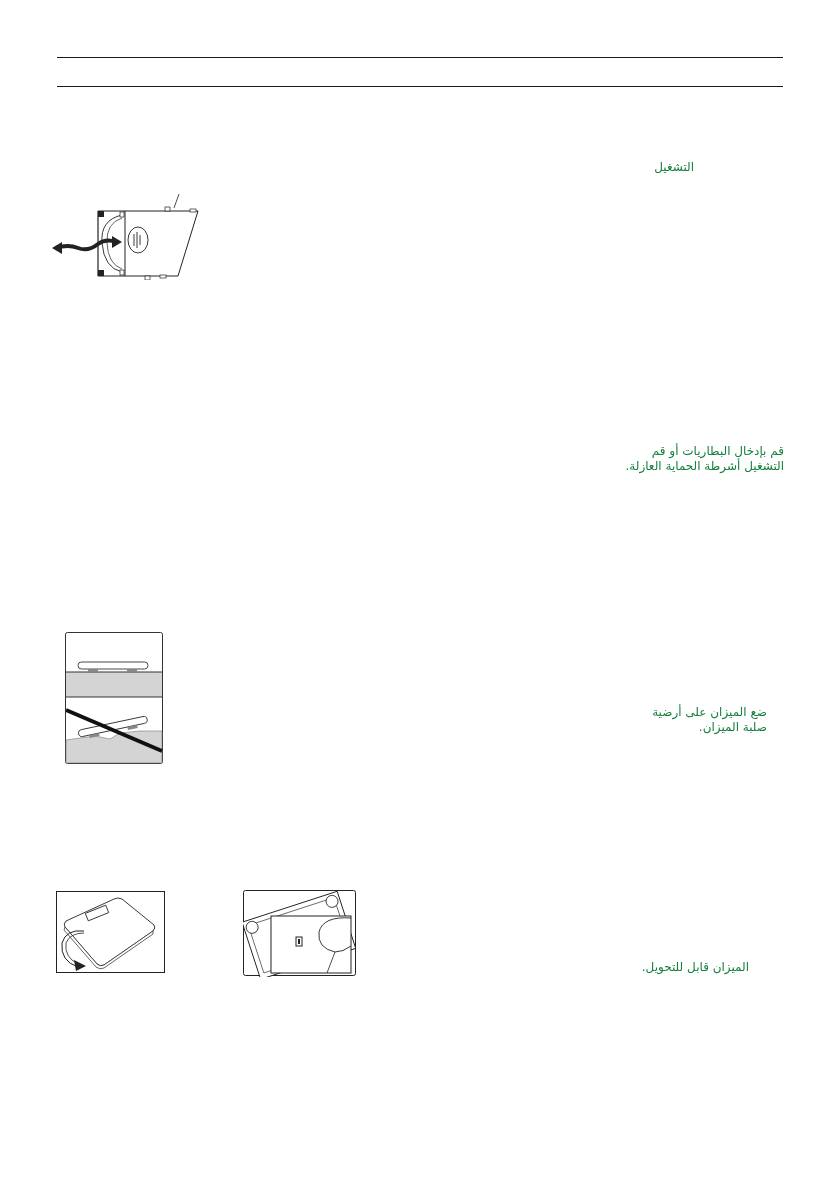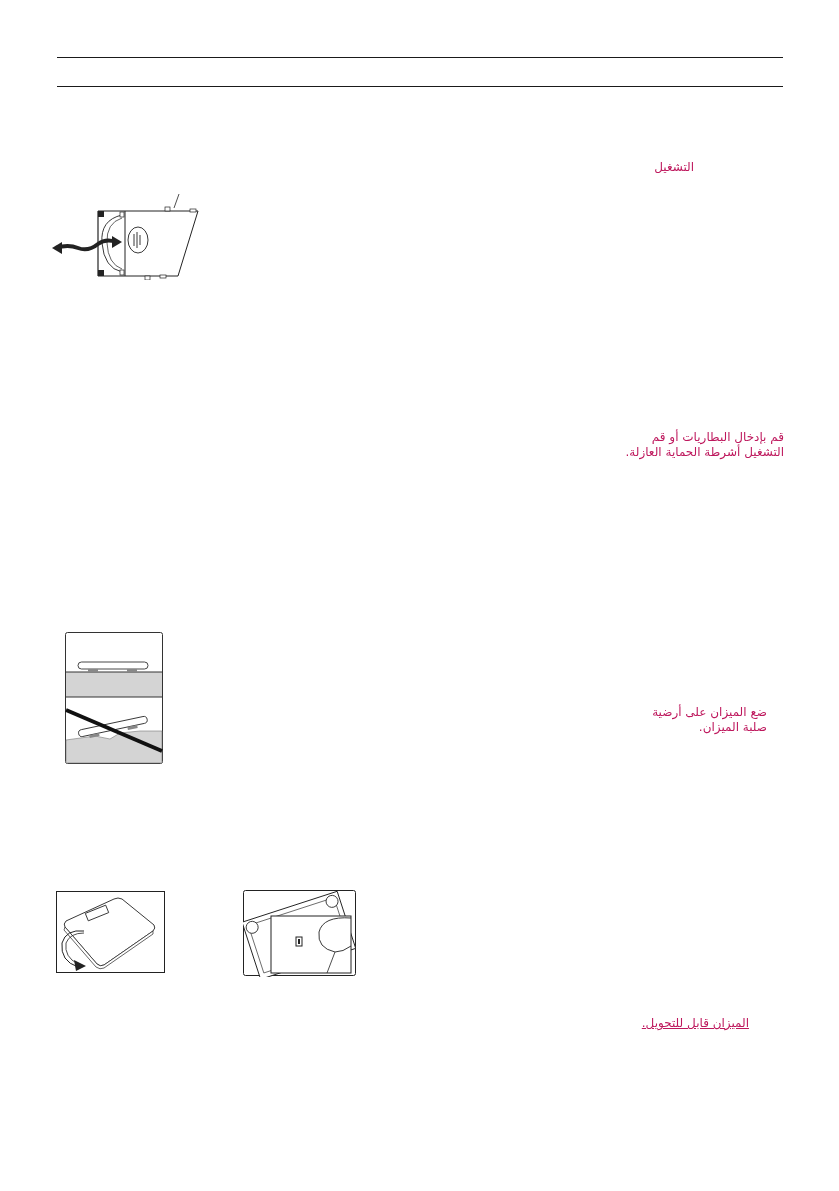--- a/index.html
+++ b/index.html
@@ -24,21 +24,21 @@
     }
     .rule.top { top: 57px; }
     .rule.bottom { top: 86px; }
 
     .ar-text {
       position: absolute;
       direction: rtl;
       text-align: right;
       font-size: 12px;
       line-height: 15px;
-      color: #be185d;
+      color: #15803d;
       white-space: nowrap;
     }
 
     .figure {
       position: absolute;
     }
     .figure svg { display: block; }
   </style>
 </head>
 <body>
@@ -78,21 +78,21 @@
 
     <line x1="124" y1="18" x2="129" y2="4" stroke="#222" stroke-width="0.8"></line>
     <line x1="98" y1="90" x2="96" y2="98" stroke="#222" stroke-width="0.8"></line>
 
     <path d="M6,58 Q18,54 28,58 Q38,62 48,54 Q56,48 66,52" fill="none" stroke="#222" stroke-width="4"></path>
     <polygon points="2,58 12,52 12,64" fill="#222"></polygon>
     <polygon points="72,52 62,46 62,58" fill="#222"></polygon>
   </svg>
 </div>
 
-<div class="ar-text" style="right:55px; top:430px;text-align:right;">
+<div class="ar-text" style="right:55px; top:444px;text-align:right;">
   <div>قم بإدخال البطاريات أو قم</div>
   <div>التشغيل أشرطة الحماية العازلة.</div>
 </div>
 
 <div class="figure" style="left:65px; top:632px;">
   <svg width="98" height="133" viewBox="0 0 98 133">
     <rect x="0.5" y="0.5" width="97" height="131" rx="2" fill="#fff" stroke="#333" stroke-width="1"></rect>
 
     <rect x="1" y="40" width="96" height="25" fill="#d4d4d4"></rect>
     <line x1="1" y1="40" x2="97" y2="40" stroke="#333" stroke-width="1"></line>
@@ -138,15 +138,15 @@
       <circle cx="98" cy="22" r="6" fill="#fff" stroke="#222" stroke-width="0.8"></circle>
     </g>
     <rect x="28" y="26" width="80" height="57" fill="#fff" stroke="#222" stroke-width="1"></rect>
     <path d="M108,28 Q80,26 76,42 Q74,58 92,62 Q100,62 108,56" fill="none" stroke="#222" stroke-width="0.9"></path>
     <line x1="92" y1="62" x2="84" y2="83" stroke="#222" stroke-width="0.8"></line>
     <rect x="53" y="47" width="6" height="9" fill="#fff" stroke="#222" stroke-width="1"></rect>
     <rect x="55" y="49" width="2" height="5" fill="#222"></rect>
   </svg>
 </div>
 
-<div class="ar-text" style="right:90px; top:1016px;text-decoration:underline;">
+<div class="ar-text" style="right:90px; top:960px;">
   <div>الميزان قابل للتحويل.</div>
 </div>
 
 </body></html>

